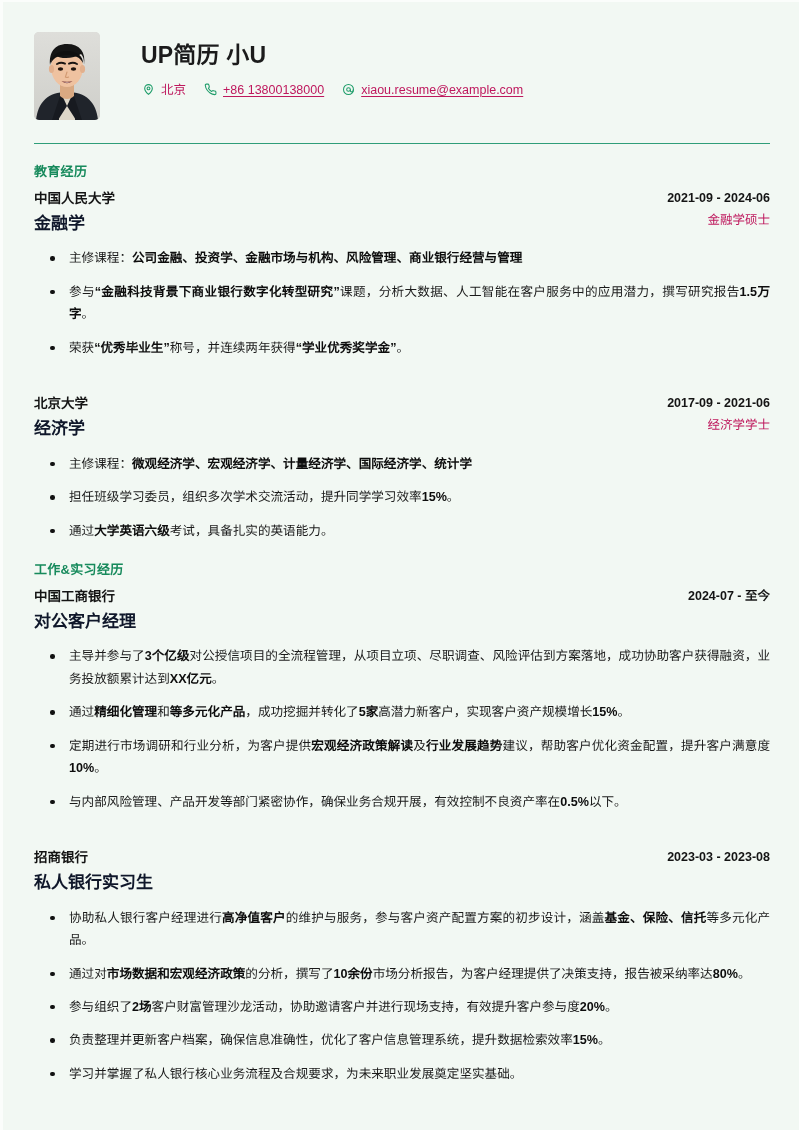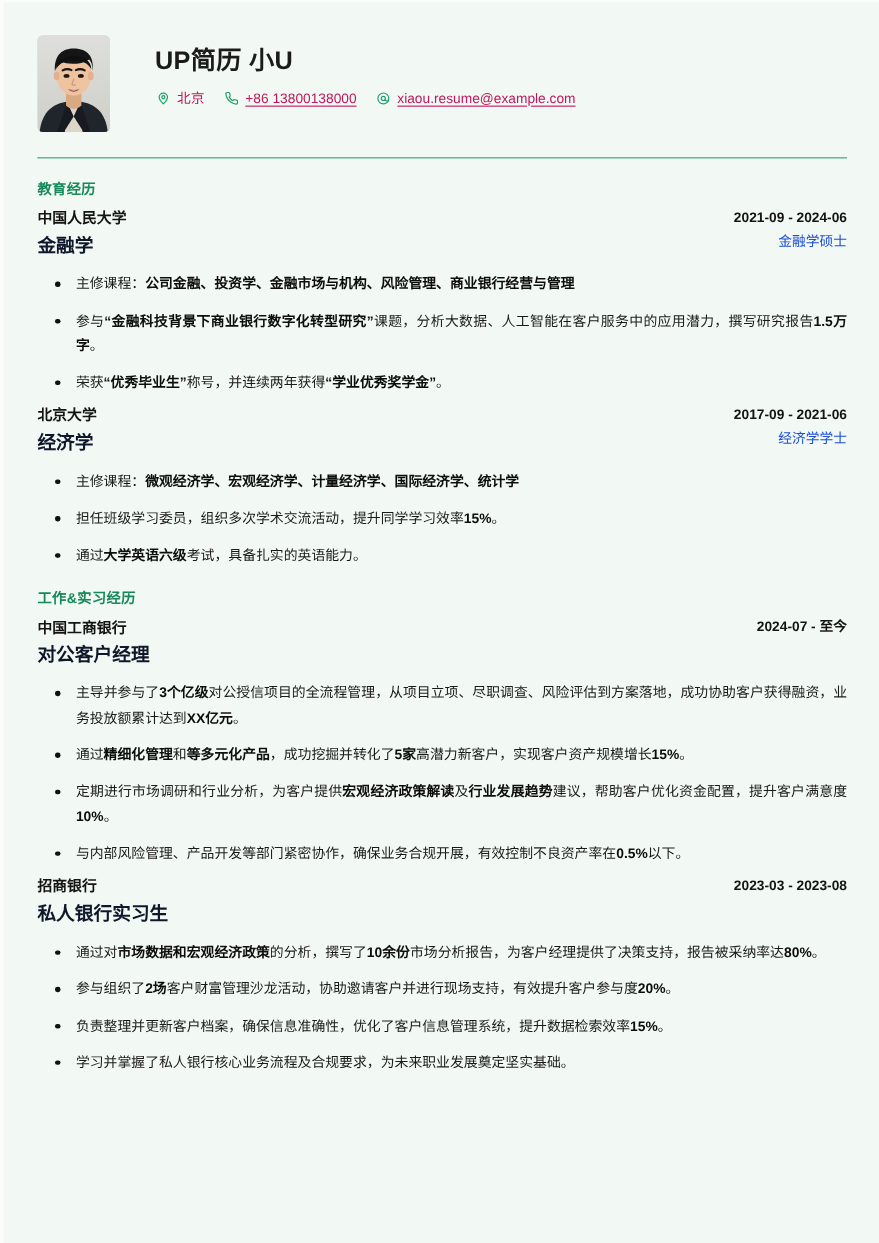--- a/index.html
+++ b/index.html
@@ -110,21 +110,21 @@
   .section-title {
     font-size: 13px;
     font-weight: 700;
     color: #178a5c;
     letter-spacing: 0.3px;
     line-height: 1.2;
     margin: 0 0 9px 0;
   }
 
   .entry { margin-bottom: 2px; }
-  .entry + .entry { margin-top: 9px; }
+  .entry + .entry { margin-top: 35px; }
 
   .entry-line {
     display: flex;
     align-items: flex-start;
     justify-content: space-between;
     gap: 12px;
   }
   .entry-org {
     font-size: 13.5px;
     font-weight: 700;
@@ -143,21 +143,21 @@
   .entry-sub {
     font-size: 17px;
     font-weight: 700;
     color: #0f172a;
     line-height: 1.7;
     white-space: nowrap;
   }
   .entry-meta {
     font-size: 12.5px;
     font-weight: 400;
-    color: #1d4ed8;
+    color: #be185d;
     line-height: 1.7;
     white-space: nowrap;
     text-align: right;
   }
 
   .bullets {
     list-style: none;
     margin: 9px 0 0 0;
     padding: 0;
   }
@@ -327,20 +327,21 @@
         <div class="entry">
           <div class="entry-line">
             <div class="entry-org">招商银行</div>
             <div class="entry-date">2023-03 - 2023-08</div>
           </div>
           <div class="entry-line">
             <div class="entry-sub">私人银行实习生</div>
             <div class="entry-meta"></div>
           </div>
           <ul class="bullets">
+            <li><span>协助私人银行客户经理进行</span><b>高净值客户</b><span>的维护与服务，参与客户资产配置方案的初步设计，涵盖</span><b>基金、保险、信托</b><span>等多元化产品。</span></li>
             <li><span>通过对</span><b>市场数据和宏观经济政策</b><span>的分析，撰写了</span><b>10余份</b><span>市场分析报告，为客户经理提供了决策支持，报告被采纳率达</span><b>80%</b><span>。</span></li>
             <li><span>参与组织了</span><b>2场</b><span>客户财富管理沙龙活动，协助邀请客户并进行现场支持，有效提升客户参与度</span><b>20%</b><span>。</span></li>
             <li><span>负责整理并更新客户档案，确保信息准确性，优化了客户信息管理系统，提升数据检索效率</span><b>15%</b><span>。</span></li>
             <li><span>学习并掌握了私人银行核心业务流程及合规要求，为未来职业发展奠定坚实基础。</span></li>
           </ul>
         </div>
       </div>
     </div>
 
 </div>

